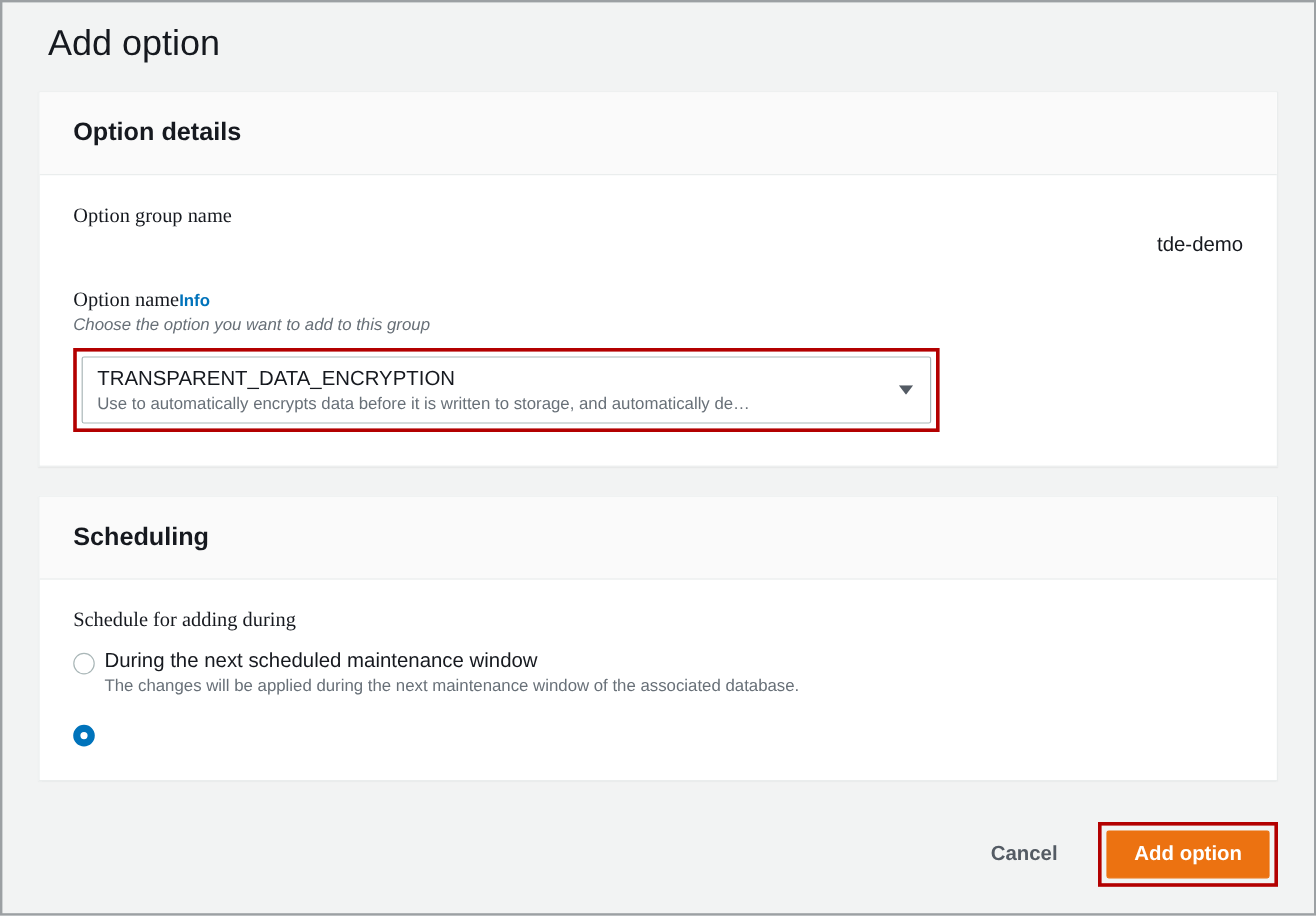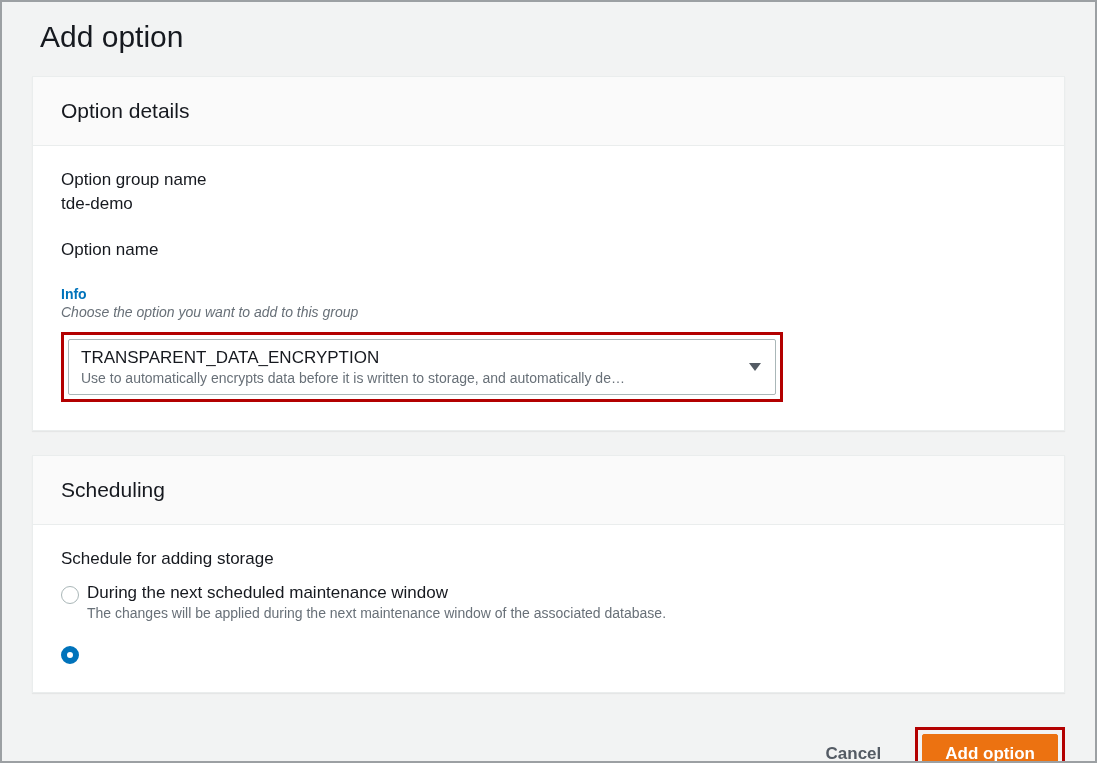--- a/index.html
+++ b/index.html
@@ -30,43 +30,44 @@
       box-shadow: 0 1px 1px rgba(0,0,0,0.05);
       margin-bottom: 24px;
     }
     .panel-header {
       background: #fafafa;
       border-bottom: 1px solid #eaeded;
       padding: 22px 28px;
     }
     .panel-header-title {
       font-size: 21px;
-      font-weight: 400;
+      font-weight: 700;
       color: #16191f;
     }
     .panel-body {
       padding: 24px 28px 28px 28px;
     }
     .field-label {
       font-size: 17px;
       color: #16191f;
       font-weight: 400;
       margin-bottom: 4px;
+      font-family: Liberation Serif, serif;
     }
     .field-value {
       font-size: 17px;
       color: #16191f;
       font-weight: 400;
       margin-bottom: 26px;
+      text-align: right;
     }
     .label-row {
       display: flex;
       align-items: baseline;
-      gap: 26px;
-      flex-direction: column;
+      gap: 0;
     }
     .info-link {
       font-size: 14px;
       font-weight: 700;
       color: #0073bb;
       text-decoration: none;
       text-align: center;
     }
     .field-description {
       font-size: 14px;
@@ -210,21 +211,21 @@
         </div>
       </div>
     </div>
   </div>
 
   <div class="panel">
     <div class="panel-header">
       <div class="panel-header-title">Scheduling</div>
     </div>
     <div class="panel-body">
-      <div class="field-label">Schedule for adding storage</div>
+      <div class="field-label">Schedule for adding during</div>
       <div class="radio-group">
         <div class="radio-item">
           <div class="radio-circle"></div>
           <div>
             <div class="radio-label">During the next scheduled maintenance window</div>
             <div class="radio-desc">The changes will be applied during the next maintenance window of the associated database.</div>
           </div>
         </div>
         <div class="radio-item">
           <div class="radio-circle selected"></div>

